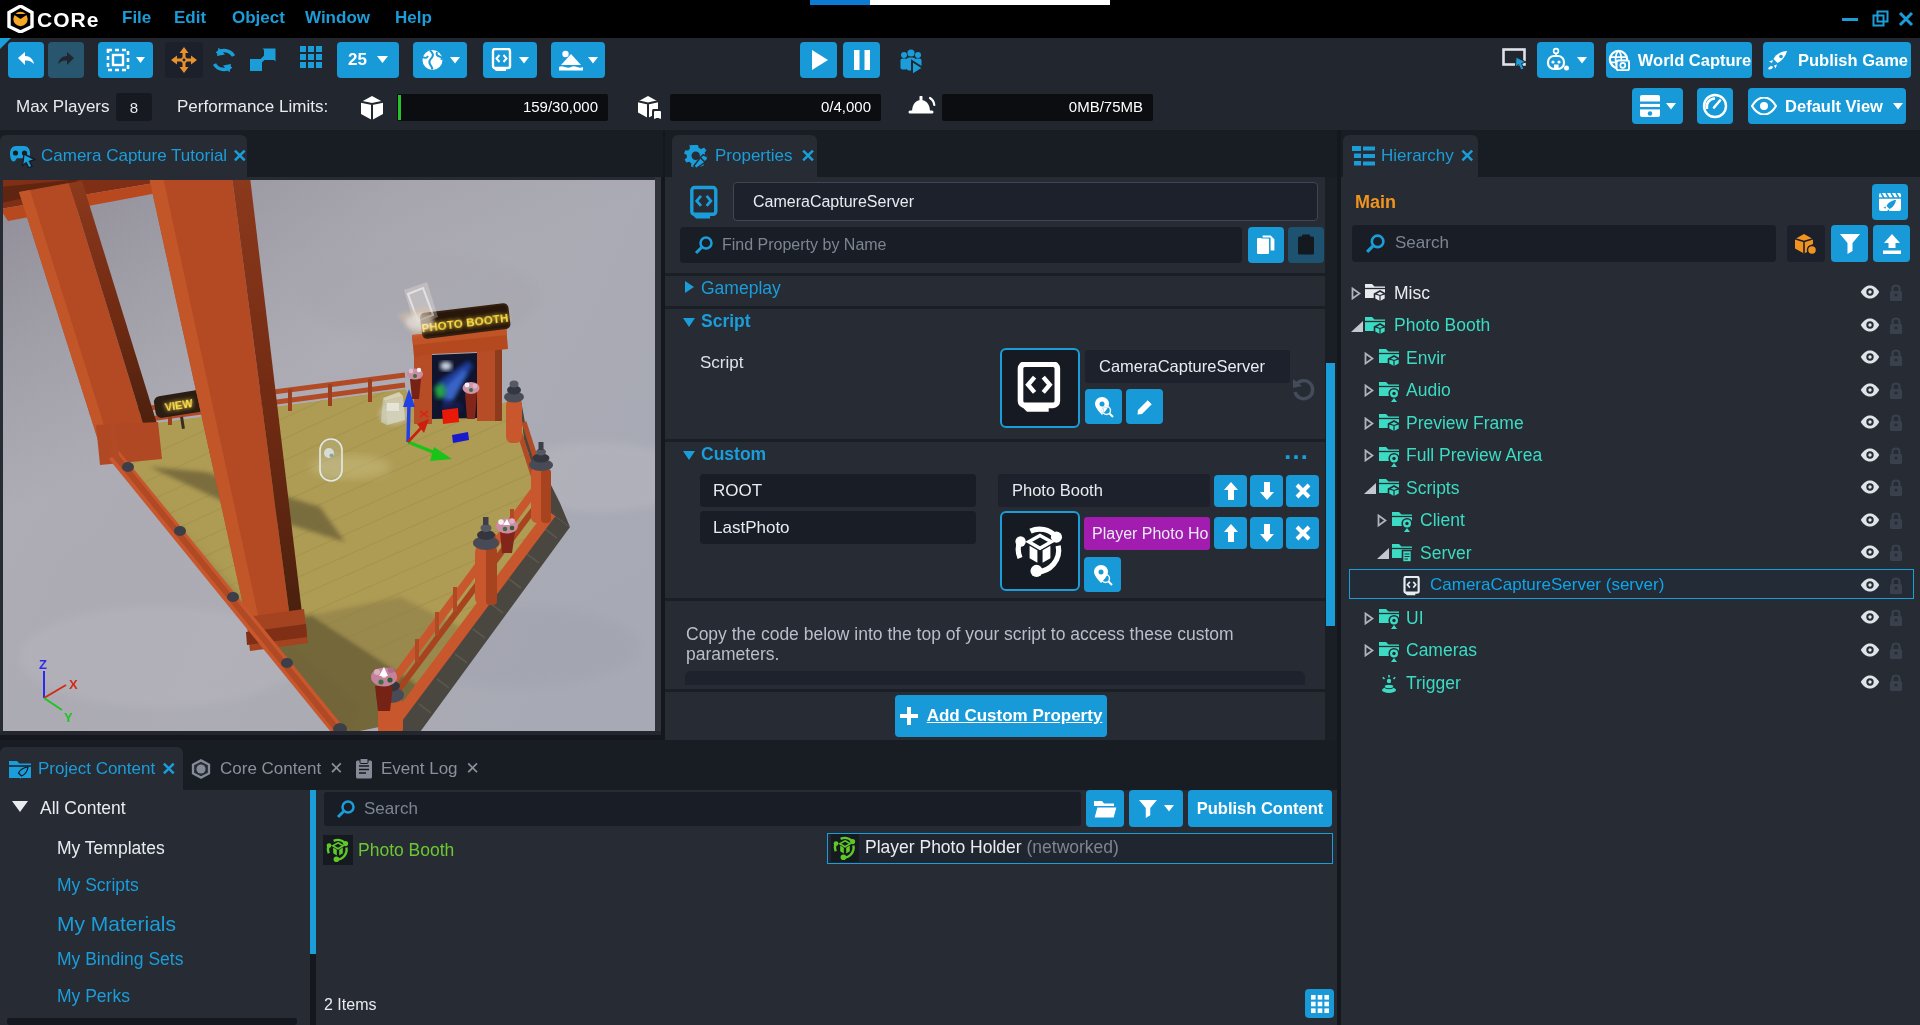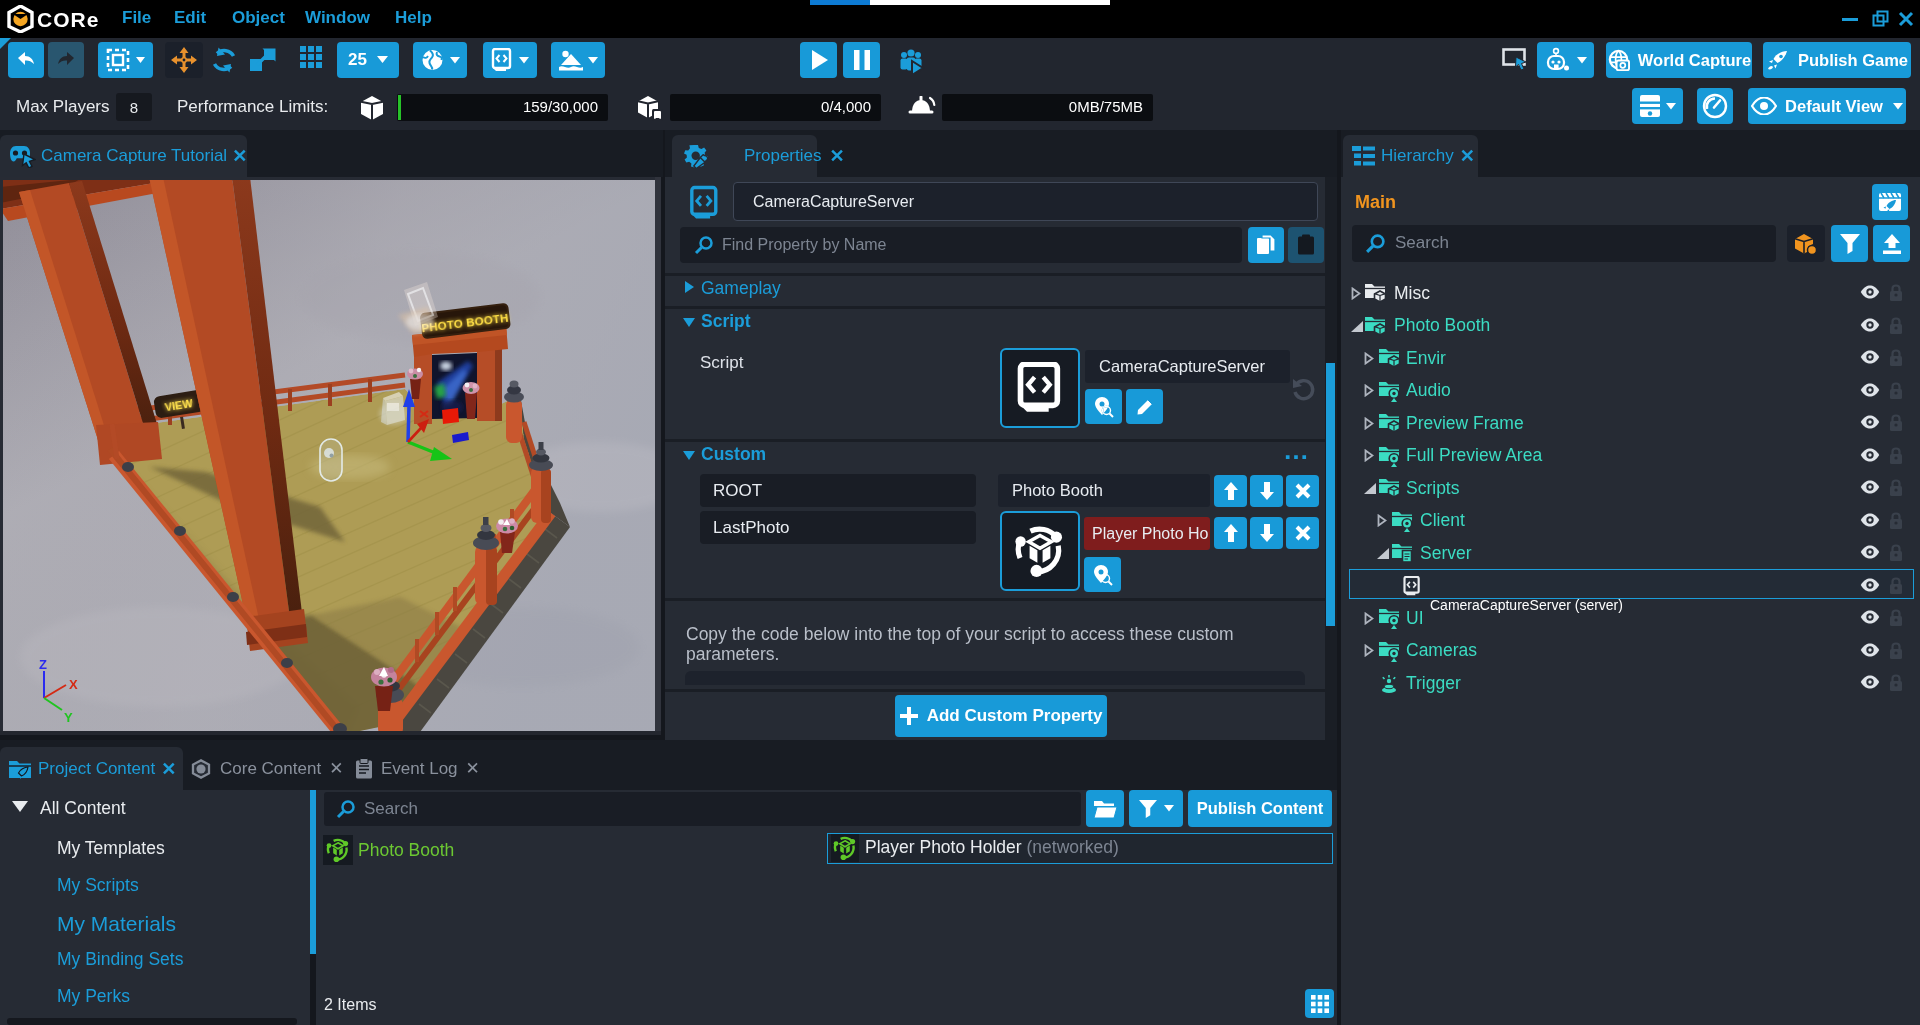--- a/index.html
+++ b/index.html
@@ -597,21 +597,21 @@
 <div class="panel" id="props" style="left:665px;top:177px;width:672px;height:563px;"></div>
 <div class="tab" style="left:672px;top:135px;width:145px;height:42px;gap:6px;padding:0 11px;">
   <svg width="26" height="24" viewBox="0 0 26 24">
     <g fill="#1b9dd9">
       <path d="M11 1 L15 1 L15.8 4 L18.4 5.1 L21.1 3.6 L23.4 6.4 L21.6 8.8 L22.3 11.5 L25 12.3 L24.4 15.9 L21.5 16 L20 18.4 L21 21.2 L17.7 22.8 L15.7 20.6 L12.9 21 L11.5 23.6 L8 22.5 L8.4 19.6 L6.2 17.8 L3.3 18.6 L1.6 15.4 L3.9 13.5 L3.6 10.7 L1 9.6 L2.3 6.2 L5.2 6.4 L7 4.2 L6.4 1.3 Z"></path>
     </g>
     <circle cx="12.7" cy="11.8" r="4.2" fill="#262b34"></circle>
     <path d="M21.5 11.5 C23.5 11.5 25 13 24.6 15.2 L20.5 19.3 L16 14.8 L20 10.8 C20.4 10.7 21 11 21.5 11.5 Z" fill="#1b9dd9" stroke="#262b34" stroke-width="1.4"></path>
     <path d="M17.3 13.5 L22 18.2 L13.3 24.5 L10.8 22 Z" fill="#1b9dd9" stroke="#262b34" stroke-width="1.4"></path>
   </svg>
-  <span class="blue" style="font-size:17px;margin-left:29px;">Properties</span>
+  <span class="blue" style="font-size:17px;">Properties</span>
   <span class="blue" style="font-size:18px;font-weight:bold;margin-left:2px;">✕</span>
 </div>
 
 <div class="abs" style="left:665px;top:177px;width:672px;height:563px;overflow:hidden;">
 
   <svg class="abs" style="left:24px;top:7px;" width="31" height="38" viewBox="0 0 22 24">
     <rect x="2" y="1" width="17" height="19" rx="2" fill="none" stroke="#1b9dd9" stroke-width="2.4"></rect>
     <path d="M8.5 7 L5.5 10.5 L8.5 14 M12.5 7 L15.5 10.5 L12.5 14" stroke="#1b9dd9" stroke-width="2" fill="none"></path>
     <path d="M2 20 L15 20 L15 23 L5 23 Z" fill="#1b9dd9"></path>
   </svg>
@@ -704,21 +704,21 @@
       <path d="M15 6 L21.5 9.7 L15 13.4 L8.5 9.7 Z" fill="none" stroke="#fff" stroke-width="2"></path>
       <path d="M9 12 L13.5 14.6 L13.5 21.8 L9 19.2 Z M21 12 L16.5 14.6 L16.5 21.8 L21 19.2 Z" fill="#fff"></path>
       <path d="M9.5 3.5 A 12.5 12.5 0 0 1 24 6.5" stroke="#fff" stroke-width="3" fill="none"></path>
       <path d="M3.5 19 A 12.5 12.5 0 0 1 3.5 9" stroke="#fff" stroke-width="3" fill="none"></path>
       <path d="M25.5 12 A 12.5 12.5 0 0 1 13 27" stroke="#fff" stroke-width="3" fill="none"></path>
       <circle cx="24.5" cy="7" r="3.2" fill="#fff"></circle>
         <circle cx="3.8" cy="9.5" r="3" fill="#fff"></circle>
         <circle cx="13" cy="26.5" r="3.5" fill="#fff"></circle>
     </svg>
   </div>
-  <div class="abs" style="left:419px;top:340px;width:126px;height:33px;background:#7f1d1d;border-radius:3px;color:#e8ecf1;font-size:16px;line-height:33px;padding-left:8px;overflow:hidden;">Player Photo Ho</div>
+  <div class="abs" style="left:419px;top:340px;width:126px;height:33px;background:#a21caf;border-radius:3px;color:#e8ecf1;font-size:16px;line-height:33px;padding-left:8px;overflow:hidden;">Player Photo Ho</div>
   <div class="btn abs" style="left:549px;top:340px;width:33px;height:32px;">
       <svg width="16" height="18" viewBox="0 0 16 18">
         <path d="M8 0 L15 8 L11 8 L11 18 L5 18 L5 8 L1 8 Z" fill="#fff"></path>
       </svg>
     </div>
   <div class="btn abs" style="left:585px;top:340px;width:33px;height:32px;">
       <svg width="16" height="18" viewBox="0 0 16 18">
         <path d="M8 18 L15 10 L11 10 L11 0 L5 0 L5 10 L1 10 Z" fill="#fff"></path>
       </svg>
     </div>
@@ -738,21 +738,21 @@
   <div class="abs" style="left:0px;top:421px;width:660px;height:3px;background:#1a1e25;"></div>
 
   <div class="abs" style="left:21px;top:447px;width:600px;font-size:17.5px;color:#b9bfc9;line-height:20px;">Copy the code below into the top of your script to access these custom parameters.</div>
   <div class="abs" style="left:20px;top:494px;width:620px;height:14px;background:#1d222c;border-radius:6px 6px 0 0;"></div>
   <div class="abs" style="left:0px;top:512px;width:660px;height:3px;background:#1a1e25;"></div>
 
   <div class="btn abs" style="left:230px;top:518px;width:212px;height:42px;gap:9px;">
     <svg width="18" height="18" viewBox="0 0 18 18">
         <path d="M7 0 L11 0 L11 7 L18 7 L18 11 L11 11 L11 18 L7 18 L7 11 L0 11 L0 7 L7 7 Z" fill="#fff"></path>
       </svg>
-    <span style="font-size:17px;font-weight:bold;">Add Custom Property</span>
+    <span style="font-size:17px;font-weight:bold;text-decoration:underline;">Add Custom Property</span>
   </div>
 
   <div class="abs" style="left:660px;top:0px;width:12px;height:563px;background:#1a1e25;"></div>
   <div class="abs" style="left:661px;top:186px;width:9px;height:263px;background:#1b9dd9;"></div>
 </div>
 
 <div class="tabbar" style="left:1341px;top:130px;width:579px;height:47px;"></div>
 <div class="panel" id="hier" style="left:1341px;top:177px;width:579px;height:848px;"></div>
 <div class="tab" style="left:1343px;top:135px;width:135px;height:42px;gap:6px;padding:0 9px;">
   <svg width="23" height="20" viewBox="0 0 23 20">
@@ -1006,21 +1006,21 @@
       <path d="M3.5 7 L3.5 4.5 C3.5 2.5 5 1.5 7 1.5 C9 1.5 10.5 2.5 10.5 4.5 L10.5 7" stroke="#3a414c" stroke-width="2.2" fill="none"></path>
       <circle cx="7" cy="11" r="1.6" fill="#262b34"></circle>
     </svg>
 <div class="abs" style="left:61px;top:398.5px;">
       <svg width="20" height="20" viewBox="0 0 22 24">
         <rect x="2" y="1" width="17" height="19" rx="2" fill="none" stroke="#e9ecef" stroke-width="2.6"></rect>
         <path d="M8.5 7 L5.5 10.5 L8.5 14 M12.5 7 L15.5 10.5 L12.5 14" stroke="#e9ecef" stroke-width="2" fill="none"></path>
         <path d="M2 20 L15 20 L15 23 L5 23 Z" fill="#e9ecef"></path>
       </svg>
     </div>
-<div class="abs" style="left:89px;top:420px;font-size:14px;color:#ffffff;">CameraCaptureServer (server)</div>
+<div class="abs" style="left:89px;top:398.0px;font-size:17px;color:#0ea5e9;">CameraCaptureServer (server)</div>
 <svg class="abs" style="left:519px;top:400.5px;" width="20" height="14" viewBox="0 0 26 18">
       <path d="M1 9 C5 2.5 9 0.5 13 0.5 C17 0.5 21 2.5 25 9 C21 15.5 17 17.5 13 17.5 C9 17.5 5 15.5 1 9 Z" fill="#dfe4e9"></path>
       <circle cx="13" cy="9" r="4.8" fill="#262b34"></circle>
       <circle cx="13" cy="9" r="2.2" fill="#dfe4e9"></circle>
     </svg>
 <svg class="abs" style="left:548px;top:399.5px;" width="14" height="18" viewBox="0 0 14 18">
       <rect x="1" y="7" width="12" height="10" rx="1.5" fill="#3a414c"></rect>
       <path d="M3.5 7 L3.5 4.5 C3.5 2.5 5 1.5 7 1.5 C9 1.5 10.5 2.5 10.5 4.5 L10.5 7" stroke="#3a414c" stroke-width="2.2" fill="none"></path>
       <circle cx="7" cy="11" r="1.6" fill="#262b34"></circle>
     </svg>

